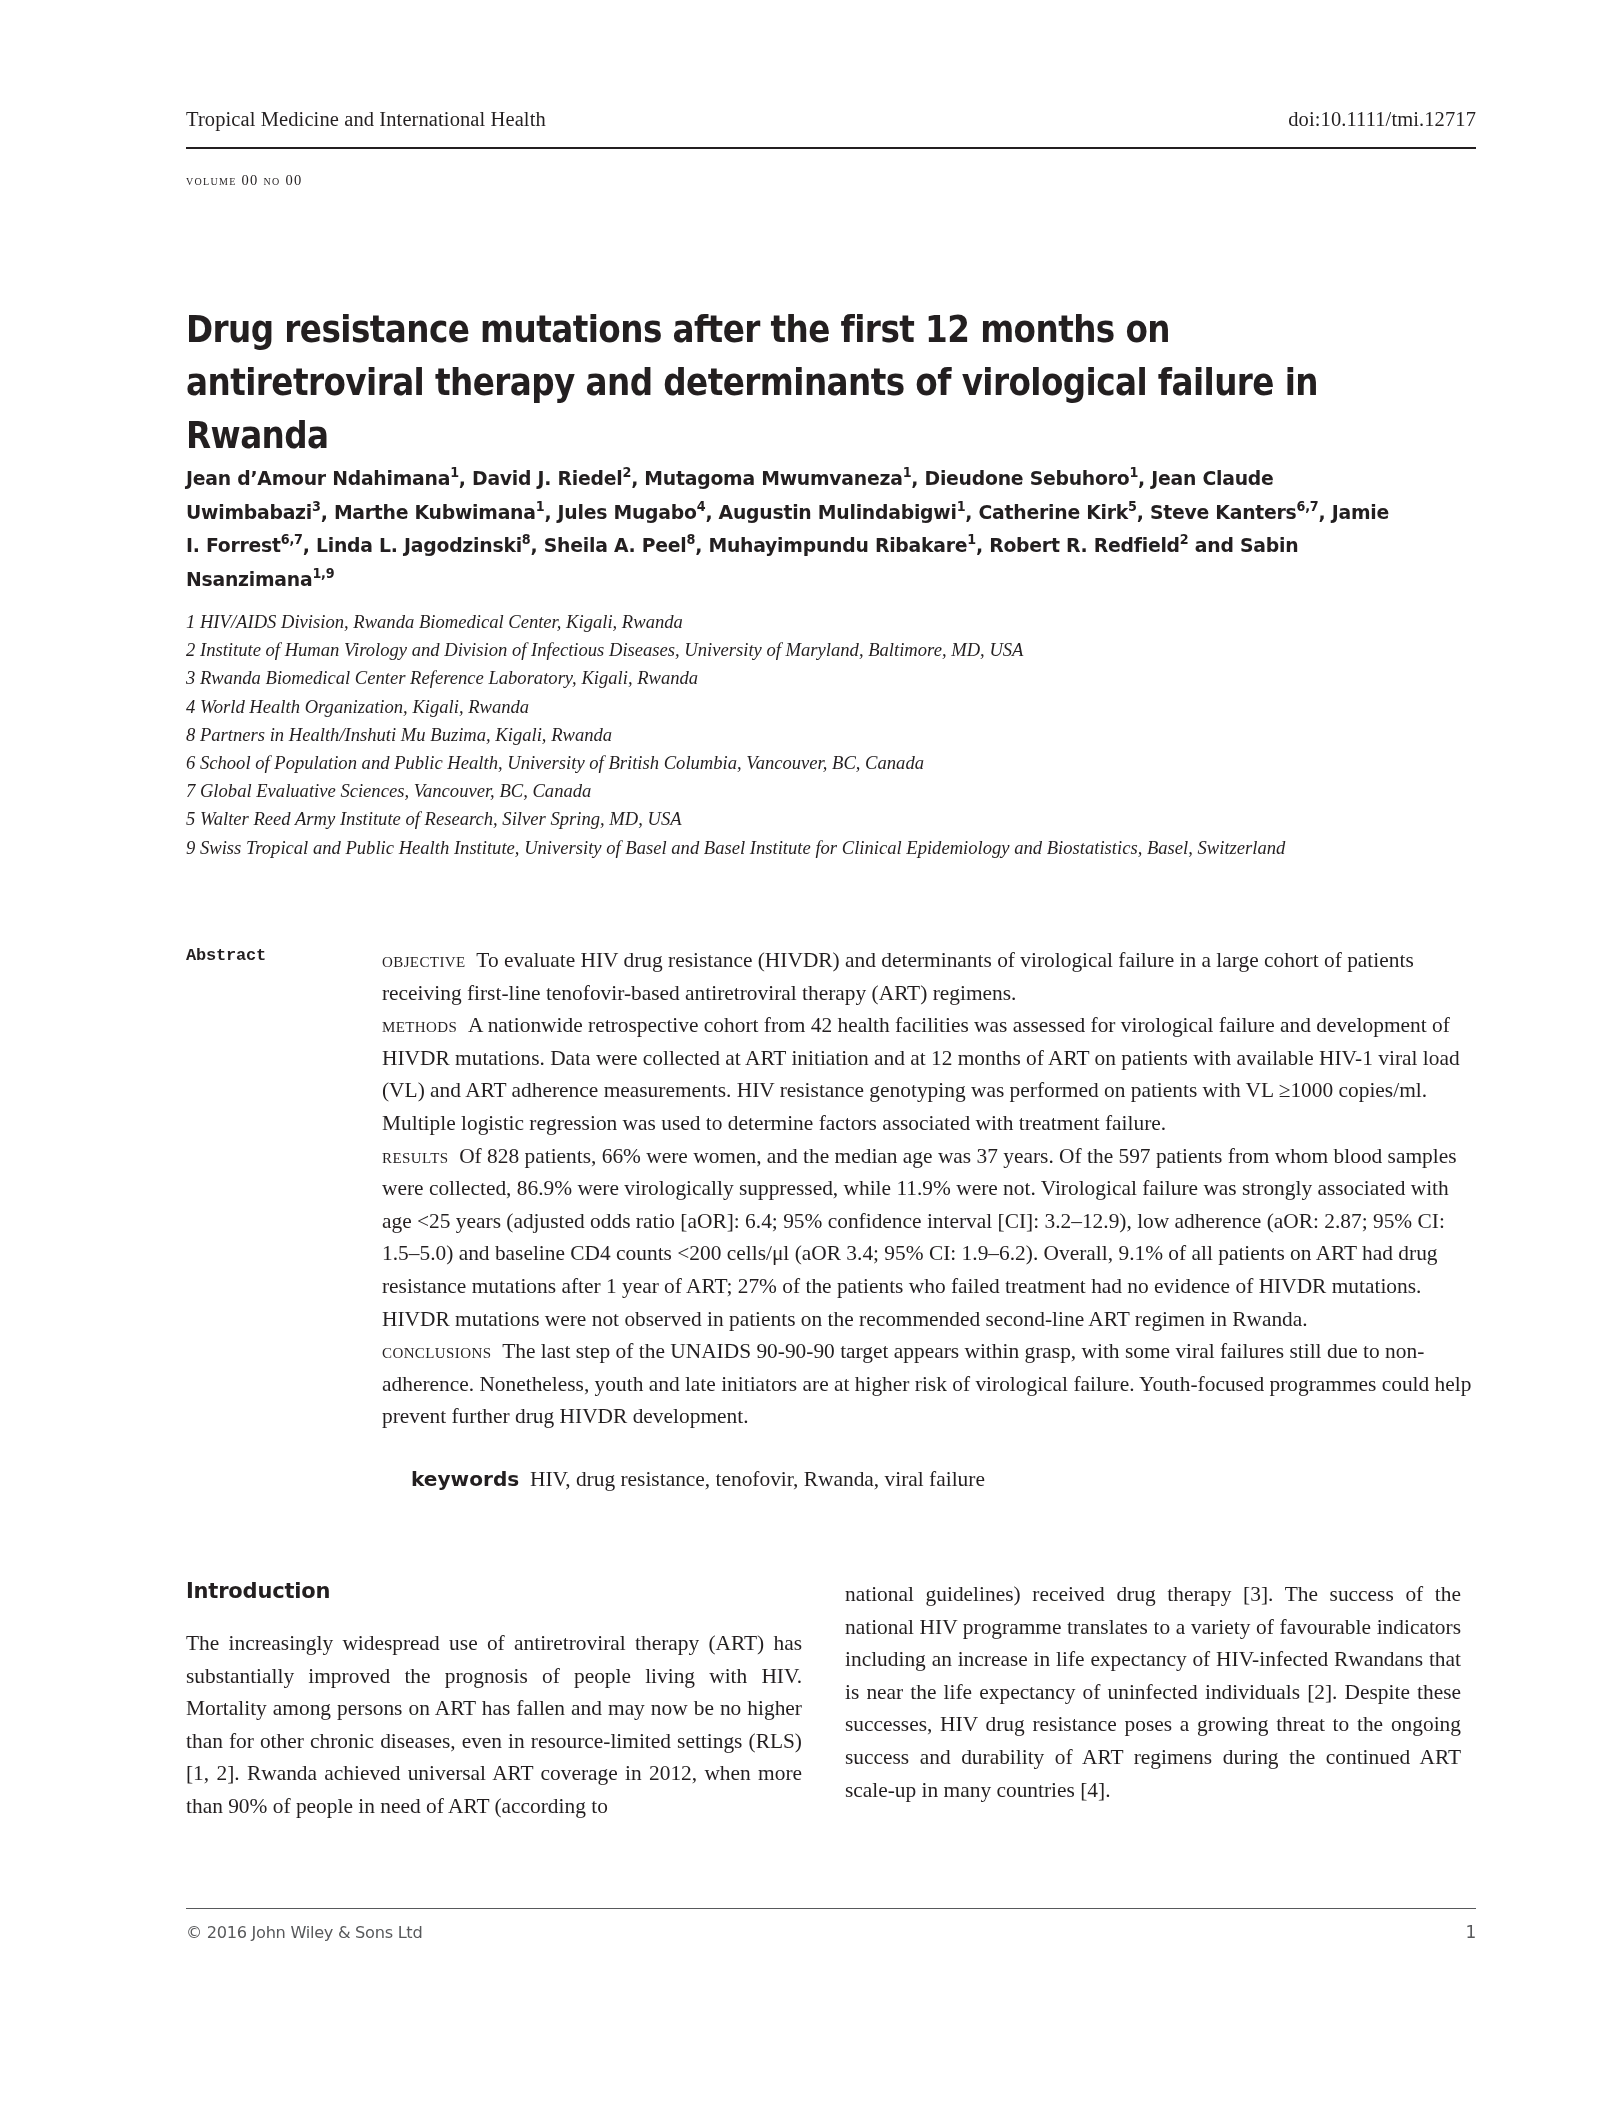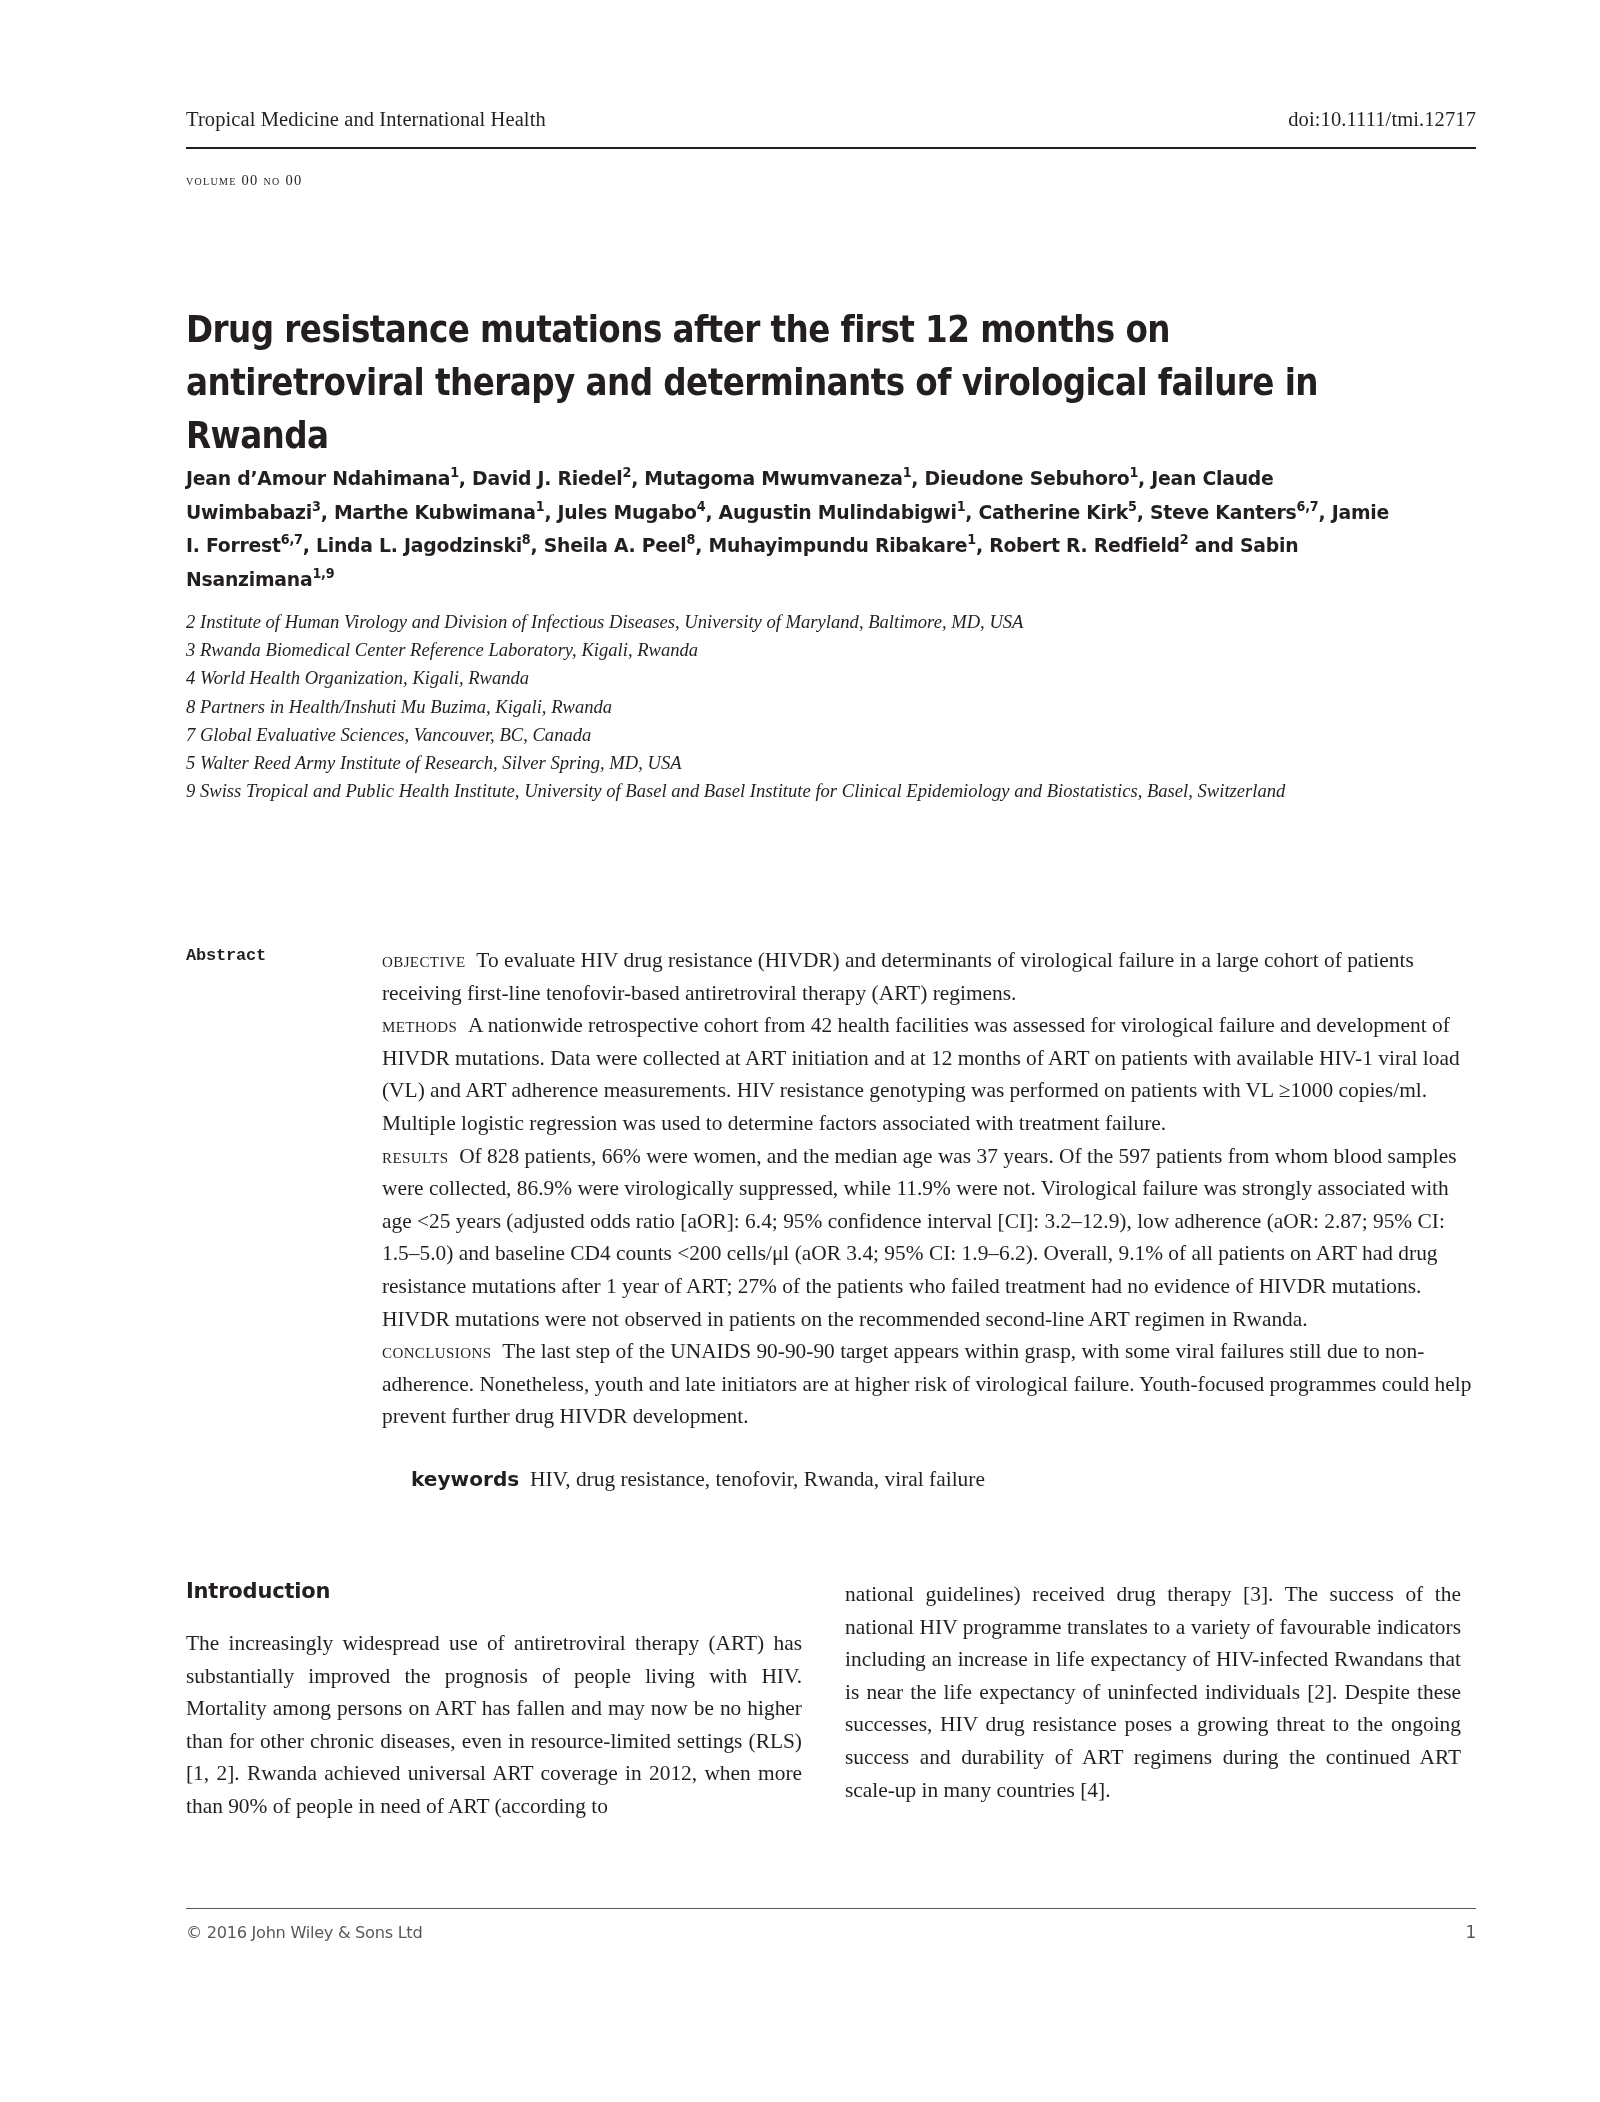--- a/index.html
+++ b/index.html
@@ -221,24 +221,26 @@
     <span>doi:10.1111/tmi.12717</span>
   </div>
   <div class="rule-top"></div>
   <div class="volume">VOLUME 00 NO 00</div>
 
   <h1 class="title">Drug resistance mutations after the first 12 months on antiretroviral therapy and determinants of virological failure in Rwanda</h1>
 
   <div class="authors">Jean d’Amour Ndahimana<sup>1</sup>, David J. Riedel<sup>2</sup>, Mutagoma Mwumvaneza<sup>1</sup>, Dieudone Sebuhoro<sup>1</sup>, Jean Claude Uwimbabazi<sup>3</sup>, Marthe Kubwimana<sup>1</sup>, Jules Mugabo<sup>4</sup>, Augustin Mulindabigwi<sup>1</sup>, Catherine Kirk<sup>5</sup>, Steve Kanters<sup>6,7</sup>, Jamie I. Forrest<sup>6,7</sup>, Linda L. Jagodzinski<sup>8</sup>, Sheila A. Peel<sup>8</sup>, Muhayimpundu Ribakare<sup>1</sup>, Robert R. Redfield<sup>2</sup> and Sabin Nsanzimana<sup>1,9</sup></div>
 
   <div class="affiliations">
+    <div class="affil-line">1 HIV/AIDS Division, Rwanda Biomedical Center, Kigali, Rwanda</div>
     <div class="affil-line">2 Institute of Human Virology and Division of Infectious Diseases, University of Maryland, Baltimore, MD, USA</div>
     <div class="affil-line">3 Rwanda Biomedical Center Reference Laboratory, Kigali, Rwanda</div>
     <div class="affil-line">4 World Health Organization, Kigali, Rwanda</div>
     <div class="affil-line">8 Partners in Health/Inshuti Mu Buzima, Kigali, Rwanda</div>
+    <div class="affil-line">6 School of Population and Public Health, University of British Columbia, Vancouver, BC, Canada</div>
     <div class="affil-line">7 Global Evaluative Sciences, Vancouver, BC, Canada</div>
     <div class="affil-line">5 Walter Reed Army Institute of Research, Silver Spring, MD, USA</div>
     <div class="affil-line">9 Swiss Tropical and Public Health Institute, University of Basel and Basel Institute for Clinical Epidemiology and Biostatistics, Basel, Switzerland</div>
   </div>
 
   <div class="abstract-label">Abstract</div>
   <div class="abstract-body">
     <p><span class="sc">objective</span>&nbsp;&nbsp;<span>To evaluate HIV drug resistance (HIVDR) and determinants of virological failure in a large cohort of patients receiving first-line tenofovir-based antiretroviral therapy (ART) regimens.</span></p>
     <p><span class="sc">methods</span>&nbsp;&nbsp;<span>A nationwide retrospective cohort from 42 health facilities was assessed for virological failure and development of HIVDR mutations. Data were collected at ART initiation and at 12 months of ART on patients with available HIV-1 viral load (VL) and ART adherence measurements. HIV resistance genotyping was performed on patients with VL ≥1000 copies/ml. Multiple logistic regression was used to determine factors associated with treatment failure.</span></p>
     <p><span class="sc">results</span>&nbsp;&nbsp;<span>Of 828 patients, 66% were women, and the median age was 37 years. Of the 597 patients from whom blood samples were collected, 86.9% were virologically suppressed, while 11.9% were not. Virological failure was strongly associated with age &lt;25 years (adjusted odds ratio [aOR]: 6.4; 95% confidence interval [CI]: 3.2–12.9), low adherence (aOR: 2.87; 95% CI: 1.5–5.0) and baseline CD4 counts &lt;200 cells/μl (aOR 3.4; 95% CI: 1.9–6.2). Overall, 9.1% of all patients on ART had drug resistance mutations after 1 year of ART; 27% of the patients who failed treatment had no evidence of HIVDR mutations. HIVDR mutations were not observed in patients on the recommended second-line ART regimen in Rwanda.</span></p>

